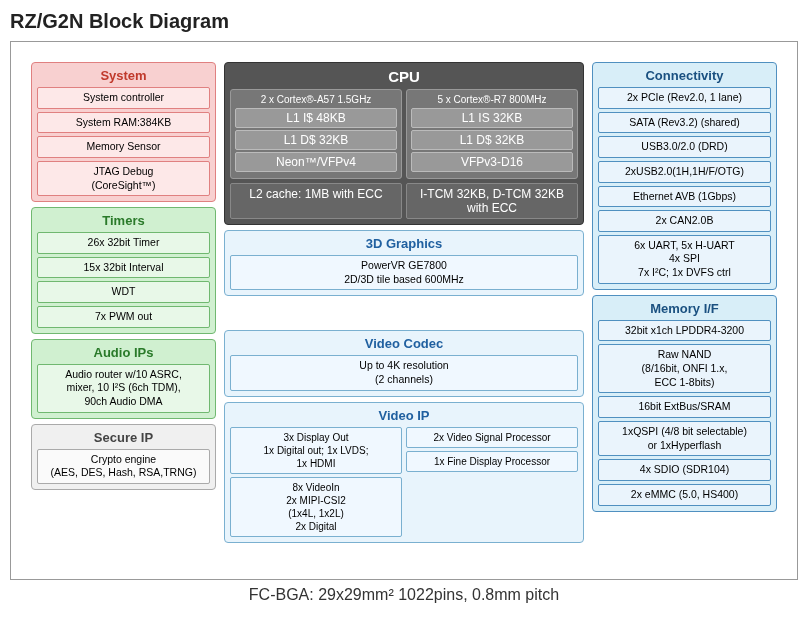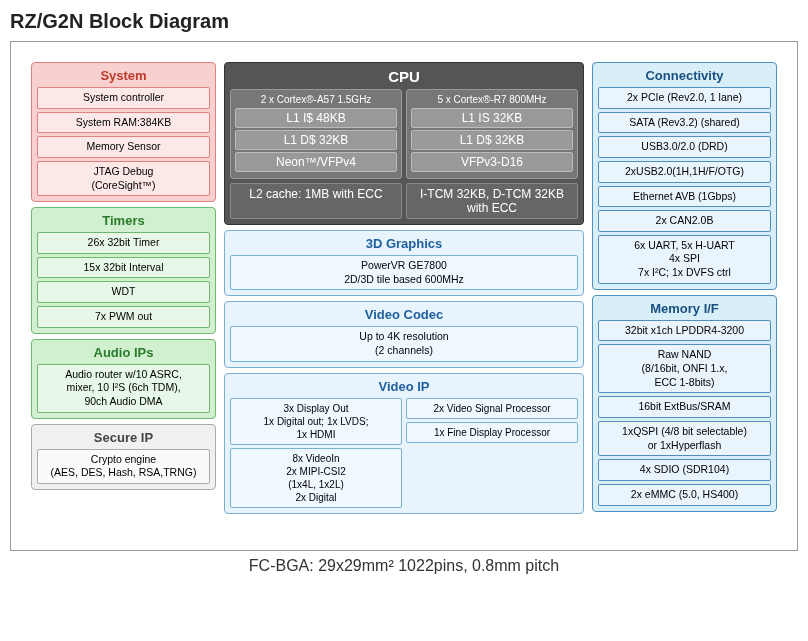--- a/index.html
+++ b/index.html
@@ -149,20 +149,21 @@
       background: #e8f4fc;
       border-color: #7ab0d0;
     }
     .graphics-box .section-title { color: #2060a0; }
     .graphics-box .section-item { background: #f0f8ff; border-color: #7ab0d0; }
 
     
     .codec-box {
       background: #e8f4fc;
       border-color: #7ab0d0;
+      margin-top: 29px;
     }
     .codec-box .section-title { color: #2060a0; }
     .codec-box .section-item { background: #f0f8ff; border-color: #7ab0d0; }
 
     
     .videoip-box {
       background: #e8f4fc;
       border-color: #7ab0d0;
       flex: 1;
     }

